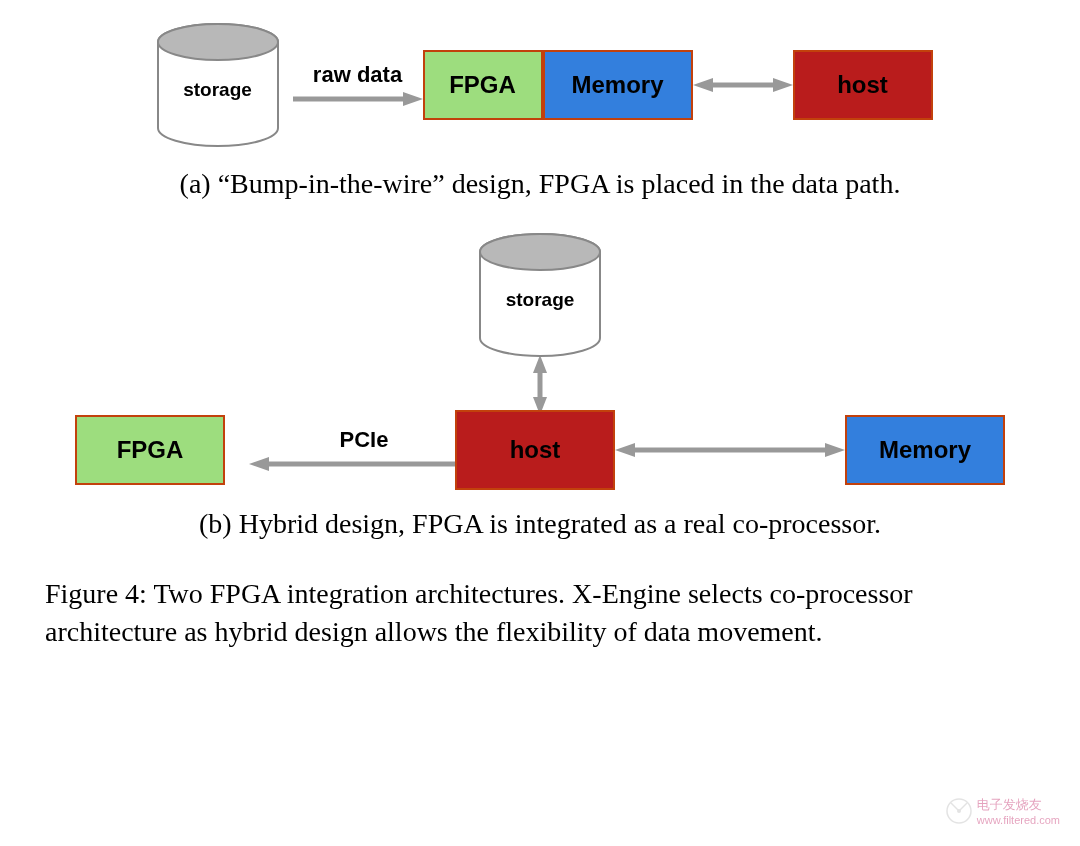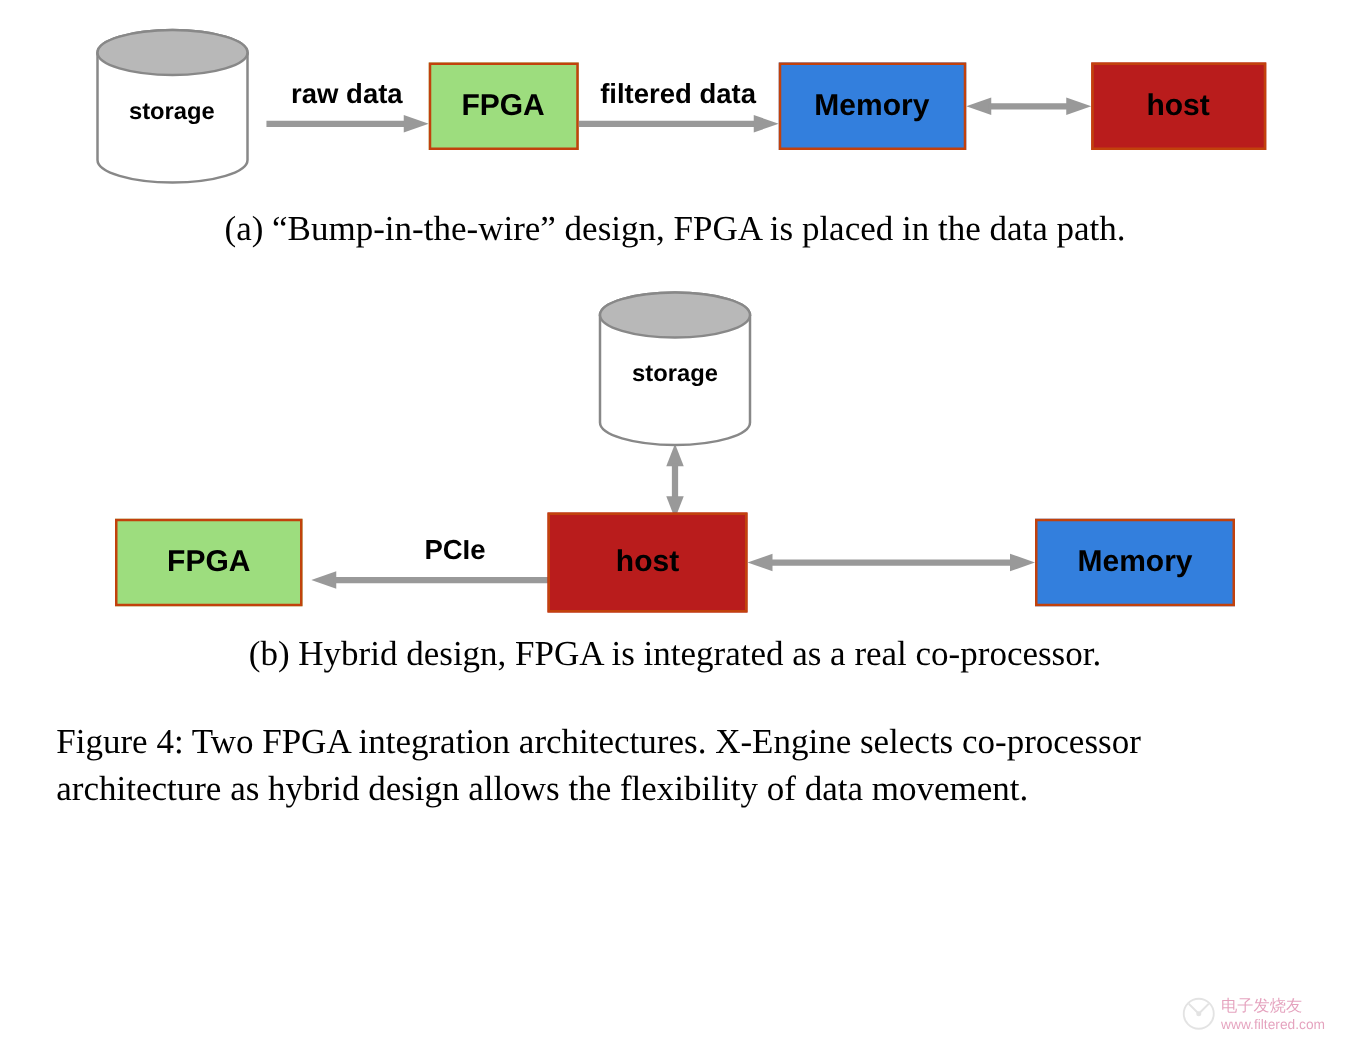--- a/index.html
+++ b/index.html
@@ -126,27 +126,20 @@
       <svg width="130" height="18" viewBox="0 0 130 18">
         <line x1="0" y1="9" x2="115" y2="9" stroke="#999" stroke-width="5"></line>
         <polygon points="130,9 110,2 110,16" fill="#999"></polygon>
       </svg>
     </div>
 
     <div class="box box-green" style="width:120px;">
       <span>FPGA</span>
     </div>
 
-    <div class="arrow-wrap" style="width:160px;">
-      <span class="arrow-label">filtered data</span>
-      <svg width="160" height="18" viewBox="0 0 160 18">
-        <line x1="0" y1="9" x2="145" y2="9" stroke="#999" stroke-width="5"></line>
-        <polygon points="160,9 140,2 140,16" fill="#999"></polygon>
-      </svg>
-    </div>
 
     <div class="box box-blue" style="width:150px;">
       <span>Memory</span>
     </div>
 
     <div class="arrow-wrap" style="width:100px;">
       <svg width="100" height="18" viewBox="0 0 100 18">
         <polygon points="0,9 20,2 20,16" fill="#999"></polygon>
         <line x1="18" y1="9" x2="82" y2="9" stroke="#999" stroke-width="5"></line>
         <polygon points="100,9 80,2 80,16" fill="#999"></polygon>
@@ -177,21 +170,21 @@
       <line x1="9" y1="16" x2="9" y2="44" stroke="#999" stroke-width="5"></line>
       <polygon points="9,60 2,42 16,42" fill="#999"></polygon>
     </svg>
   </div>
   <div class="arch-row">
 
     <div class="box box-green" style="width:150px;">
       <span>FPGA</span>
     </div>
 
-    <div class="arrow-wrap" style="width:196px;padding-left:48px;">
+    <div class="arrow-wrap" style="width:230px;padding-left:48px;">
       <span class="arrow-label">PCIe</span>
       <svg width="230" height="18" viewBox="0 0 230 18">
         <polygon points="0,9 20,2 20,16" fill="#999"></polygon>
         <line x1="18" y1="9" x2="212" y2="9" stroke="#999" stroke-width="5"></line>
         <polygon points="230,9 210,2 210,16" fill="#999"></polygon>
       </svg>
     </div>
 
     <div class="box box-orange" style="width:160px; height:80px;">
       <span>host</span>

